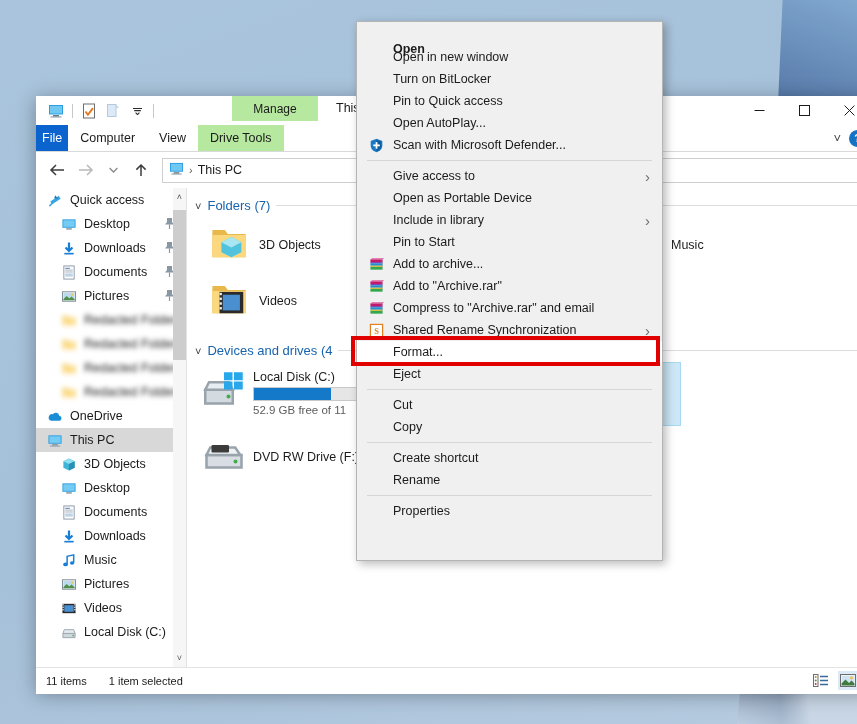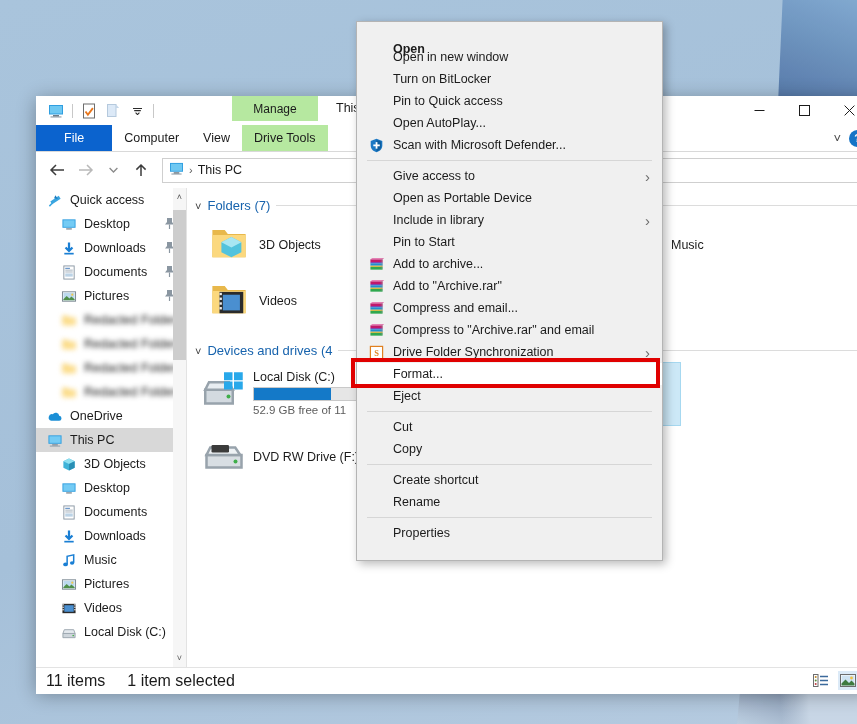--- a/index.html
+++ b/index.html
@@ -35,21 +35,21 @@
   .ctxtab{position:absolute;left:196px;top:0;width:86px;height:25px;background:#b6e8a0;
     display:flex;align-items:center;justify-content:center;font-size:12px;color:#1b1b1b;}
   .wintitle{position:absolute;left:300px;top:5px;font-size:12.5px;color:#1b1b1b;}
   .wctrls{position:absolute;right:0;top:0;display:flex;}
   .wc{width:45px;height:29px;display:flex;align-items:center;justify-content:center;}
   .wc svg{display:block;}
   
   .ribbon{height:26px;display:flex;align-items:stretch;border-bottom:1px solid #d9d9d9;
     position:relative;background:#fff;}
   .tab{display:flex;align-items:center;padding:0 12px;font-size:12.5px;color:#1b1b1b;}
-  .tab.file{background:#0b63ce;color:#fff;padding:0 28px;}
+  .tab.file{background:#0b63ce;color:#fff;padding:0 6px;}
   .tab.ctx{background:#b6e8a0;}
   .ribbon-right{position:absolute;right:6px;top:0;height:26px;display:flex;align-items:center;gap:8px;}
   .helpbtn{width:17px;height:17px;border-radius:50%;background:#1573c6;color:#fff;font-size:11px;
     font-weight:bold;display:flex;align-items:center;justify-content:center;}
   
   .addrbar{height:36px;display:flex;align-items:center;padding:0 8px;gap:2px;background:#fff;}
   .navbtn{width:26px;height:26px;display:flex;align-items:center;justify-content:center;}
   .crumbbox{flex:1;height:23px;border:1px solid #cfcfcf;background:#fff;display:flex;
     align-items:center;padding:0 6px;gap:5px;margin-left:6px;}
   .crumbtxt{font-size:12.5px;color:#1b1b1b;}
@@ -82,21 +82,21 @@
   .drive{width:235px;height:62px;display:flex;align-items:center;gap:8px;padding-left:6px;}
   .drive.sel{background:#cce8f7;border:1px solid #a6d8f0;}
   .dinfo{display:flex;flex-direction:column;gap:3px;}
   .dname{font-size:12.5px;color:#1b1b1b;}
   .bar{width:143px;height:12px;background:#e6e6e6;border:1px solid #c9c9c9;}
   .bar > i{display:block;height:100%;}
   .dfree{font-size:11.5px;color:#5d5d5d;}
   
   .statusbar{height:26px;border-top:1px solid #e3e3e3;display:flex;align-items:center;
     padding-left:10px;gap:22px;background:#fff;position:relative;}
-  .st{font-size:16px;color:#1b1b1b;}
+  .st{font-size:11px;color:#1b1b1b;}
   .viewtoggles{position:absolute;right:14px;top:3px;display:flex;gap:8px;}
   .vbtn{width:20px;height:19px;display:flex;align-items:center;justify-content:center;}
   .vbtn.on{background:#dceaf7;}
   
   #ctxmenu{position:absolute;left:356px;top:21px;width:305px;height:534px;
     background:#f0f0f0;border:1px solid #b4b4b4;box-shadow:3px 3px 9px rgba(0,0,0,.28);
     padding:2px 0;}
   .mi{height:22px;display:flex;align-items:center;font-size:12.5px;color:#1b1b1b;
     padding-left:10px;position:relative;}
   .mi .mico{width:18px;height:16px;flex:none;display:flex;align-items:center;justify-content:center;
@@ -652,44 +652,30 @@
         <svg width="15" height="15" viewBox="0 0 16 16">
           <path d="M1.5 2.5h13v3h-13z" fill="#c0186a"></path>
           <path d="M1.5 5.5h13v1.2h-13z" fill="#6e2ea8"></path>
           <path d="M1.5 6.7h13v2.6h-13z" fill="#1f8fd0"></path>
           <path d="M1.5 9.3h13v1.2h-13z" fill="#f0b429"></path>
           <path d="M1.5 10.5h13v3h-13z" fill="#2fa84f"></path>
           <path d="M1.5 2.5l2-1.3h13l-2 1.3z" fill="#e05ba0"></path>
           <path d="M14.5 1.2v11l-2 1.3v-11z" fill="#8e8e8e" opacity=".35"></path>
         </svg>
       </span>
-      <span class="mlabel">Compress and email...</span>
-    </div>
-    <div class="mi">
-      <span class="mico">
-        <svg width="15" height="15" viewBox="0 0 16 16">
-          <path d="M1.5 2.5h13v3h-13z" fill="#c0186a"></path>
-          <path d="M1.5 5.5h13v1.2h-13z" fill="#6e2ea8"></path>
-          <path d="M1.5 6.7h13v2.6h-13z" fill="#1f8fd0"></path>
-          <path d="M1.5 9.3h13v1.2h-13z" fill="#f0b429"></path>
-          <path d="M1.5 10.5h13v3h-13z" fill="#2fa84f"></path>
-          <path d="M1.5 2.5l2-1.3h13l-2 1.3z" fill="#e05ba0"></path>
-          <path d="M14.5 1.2v11l-2 1.3v-11z" fill="#8e8e8e" opacity=".35"></path>
-        </svg>
-      </span>
       <span class="mlabel">Compress to "Archive.rar" and email</span>
     </div>
     <div class="mi">
       <span class="mico">
         <svg width="15" height="15" viewBox="0 0 16 16">
           <rect x="1.5" y="1.5" width="13" height="13" fill="#fff" stroke="#e08020" stroke-width="1.3"></rect>
           <text x="8" y="11.6" font-size="9" font-family="serif" font-weight="bold" fill="#e08020" text-anchor="middle">S</text>
         </svg>
       </span>
-      <span class="mlabel">Drive Folder Synchronization</span>
+      <span class="mlabel">Shared Rename Synchronization</span>
       <span class="arrow" style="font-size: 15px;">›</span>
     </div>
     <div class="fmtwrap">
       <div class="mi hl">
         <span class="mico"></span>
         <span class="mlabel">Format...</span>
       </div>
       <div id="fmt-box" style="border-color: rgb(224, 0, 0);"></div>
     </div>
     <div class="mi">

